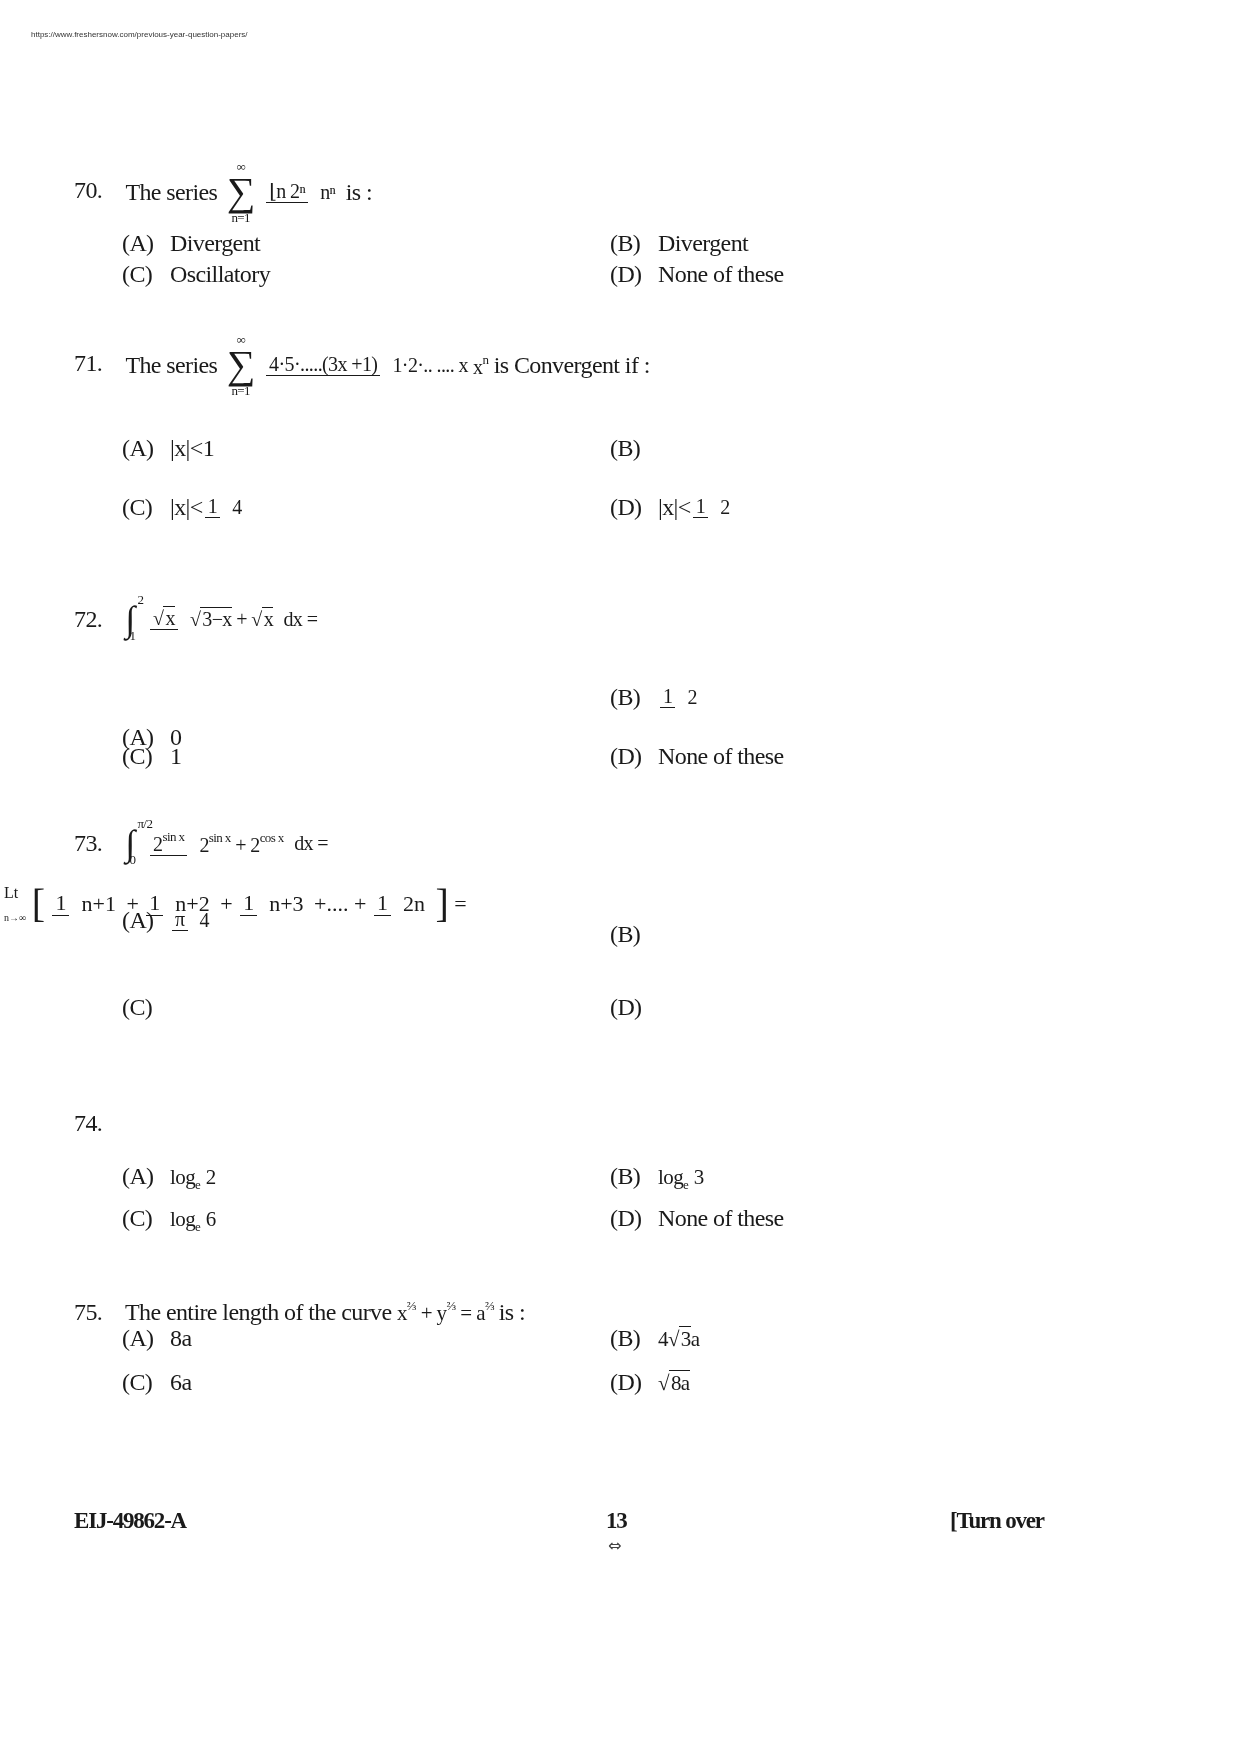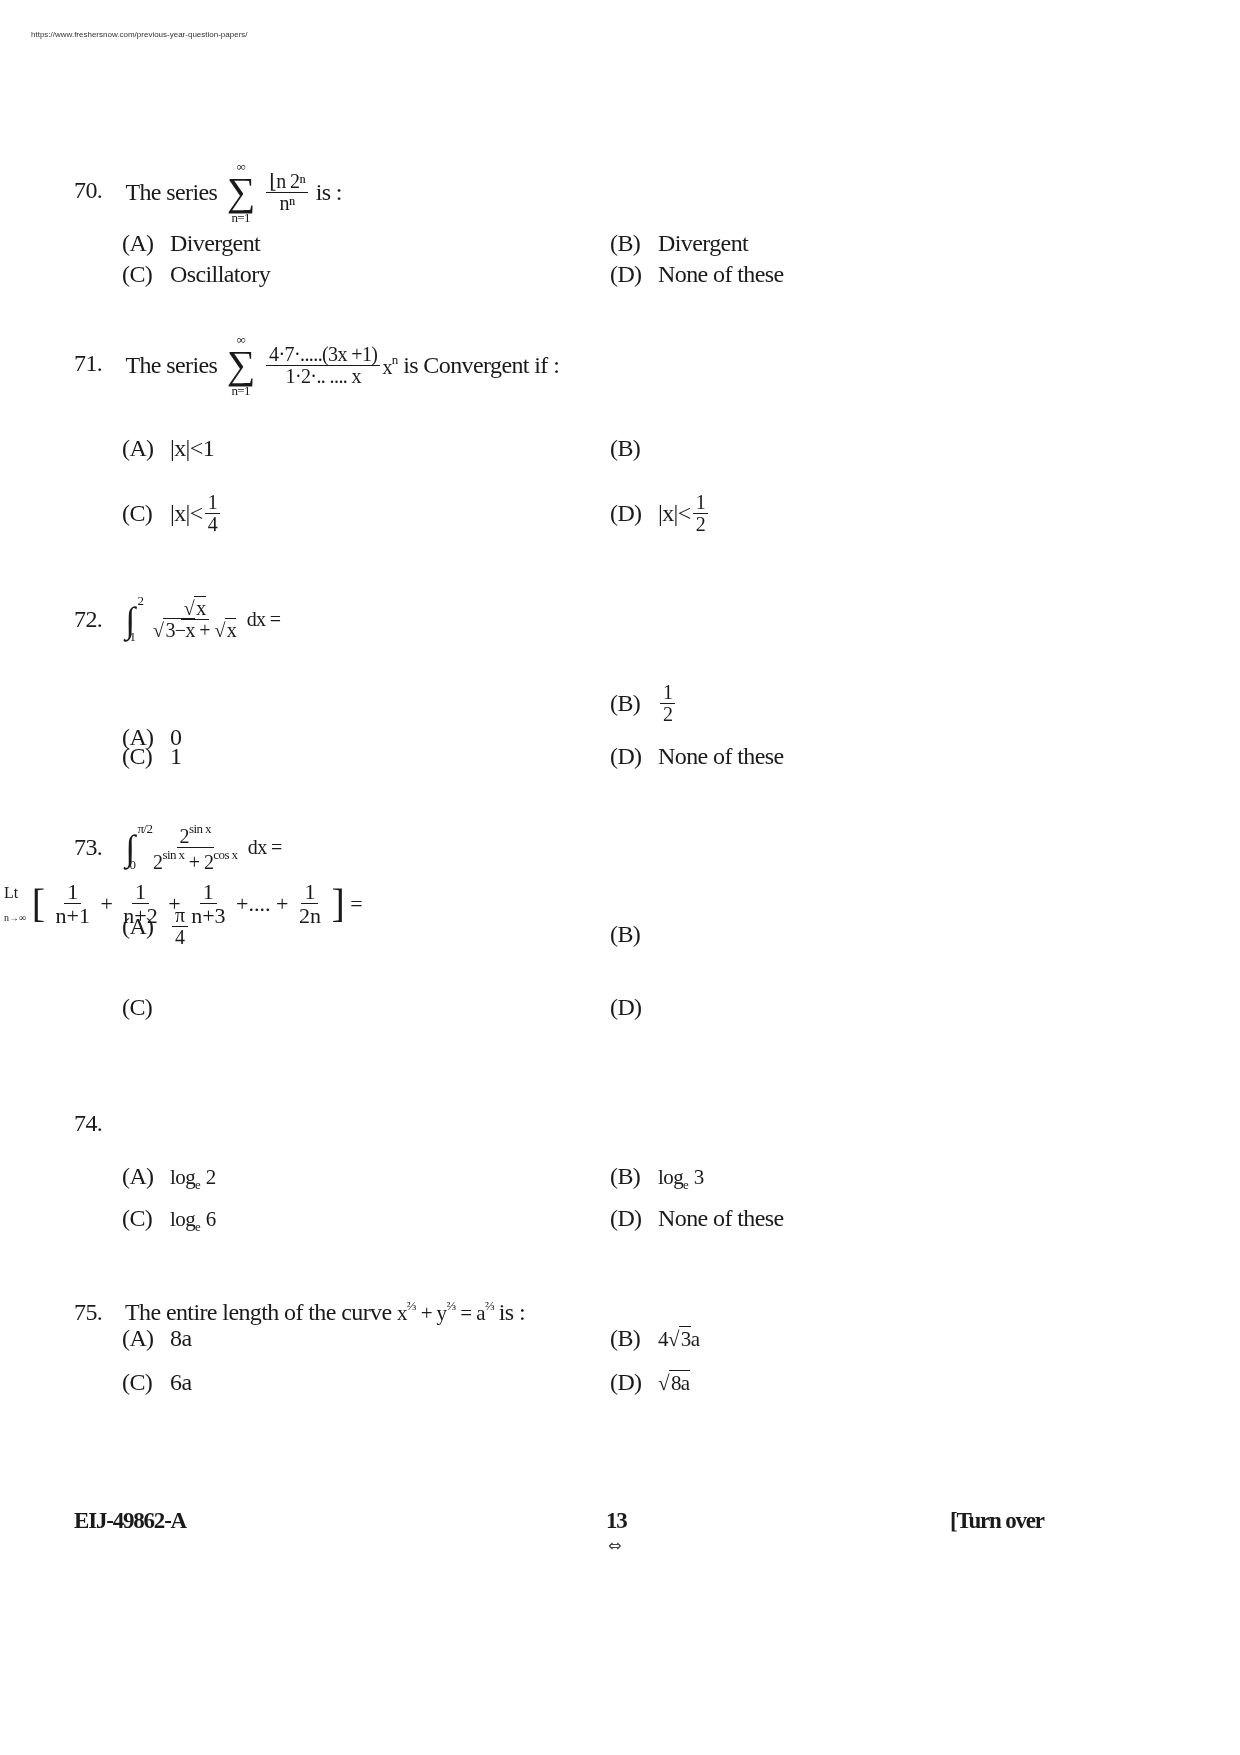--- a/index.html
+++ b/index.html
@@ -4,21 +4,21 @@
 <style>
   html, body { margin: 0; padding: 0; background: #ffffff; }
   body { width: 1240px; height: 1755px; position: relative; overflow: hidden;
          font-family: "Liberation Serif", "DejaVu Serif", serif; color: #1a1a1a; }
   .abs { position: absolute; white-space: nowrap; }
   .url { font-family: "Liberation Sans", sans-serif; font-size: 8px; color: #333; left: 31px; top: 30px; }
   .q { font-size: 24px; letter-spacing: -0.6px; }
   .qnum { display: inline-block; width: 46px; font-family: Liberation Serif, serif; }
   .opt { font-size: 24px; letter-spacing: -0.6px; }
   .lbl { display: inline-block; width: 48px; }
-  .frac { display: inline-flex; flex-direction: column; align-items: center; vertical-align: middle; line-height: 1.05; margin: 0 2px; }
+  .frac { display: inline-flex; flex-direction: row; align-items: center; vertical-align: middle; line-height: 1.05; margin: 0 2px; gap: 9px; }
   .frac .num { border-bottom: 1.3px solid #1a1a1a; padding: 0 3px; }
   .frac .den { padding: 0 3px; font-family: Liberation Serif, serif; }
   .small { font-size: 20px; }
   .sigma { display: inline-flex; flex-direction: column; align-items: center; vertical-align: middle; line-height: 1; margin: 0 4px; }
   .sigma .sym { font-size: 40px; line-height: 0.95; }
   .sigma .lim { font-size: 13px; }
   .integral { display: inline-block; position: relative; font-size: 36px; vertical-align: middle; margin-right: 8px; }
   .integral .up { position: absolute; font-size: 13px; top: -6px; left: 12px; }
   .integral .lo { position: absolute; font-size: 13px; bottom: -4px; left: 4px; }
   sup { font-size: 13px; vertical-align: 10px; }
@@ -53,21 +53,21 @@
 
 <div class="abs q" style="left:74px; top:333px;">
   <span class="qnum">71.</span>
   <span style="vertical-align:middle;">The series</span>
   <span class="sigma">
     <span class="lim">∞</span>
     <span class="sym">∑</span>
     <span class="lim">n=1</span>
   </span>
   <span class="frac">
-    <span class="num small">4·7·.....(3x +1)</span>
+    <span class="num small">4·5·.....(3x +1)</span>
     <span class="den small">1·2·.. ....   x</span>
   </span><span style="vertical-align:middle;font-size:20px;"><span>x</span><sup>n</sup></span>
   <span style="vertical-align:middle;">is Convergent if :</span>
 </div>
 <div class="abs opt" style="left:122px; top:435px;"><span class="lbl">(A)</span><span>|x|&lt;1</span></div>
 <div class="abs opt" style="left:610px; top:435px;"><span class="lbl">(B)</span><span></span></div>
 <div class="abs opt" style="left:122px; top:492px;"><span class="lbl" style="vertical-align:middle;">(C)</span><span style="vertical-align:middle;">|x|&lt;</span><span class="frac">
       <span class="num small" style="border-bottom-width:1px;">1</span>
       <span class="den small">4</span>
     </span></div>

